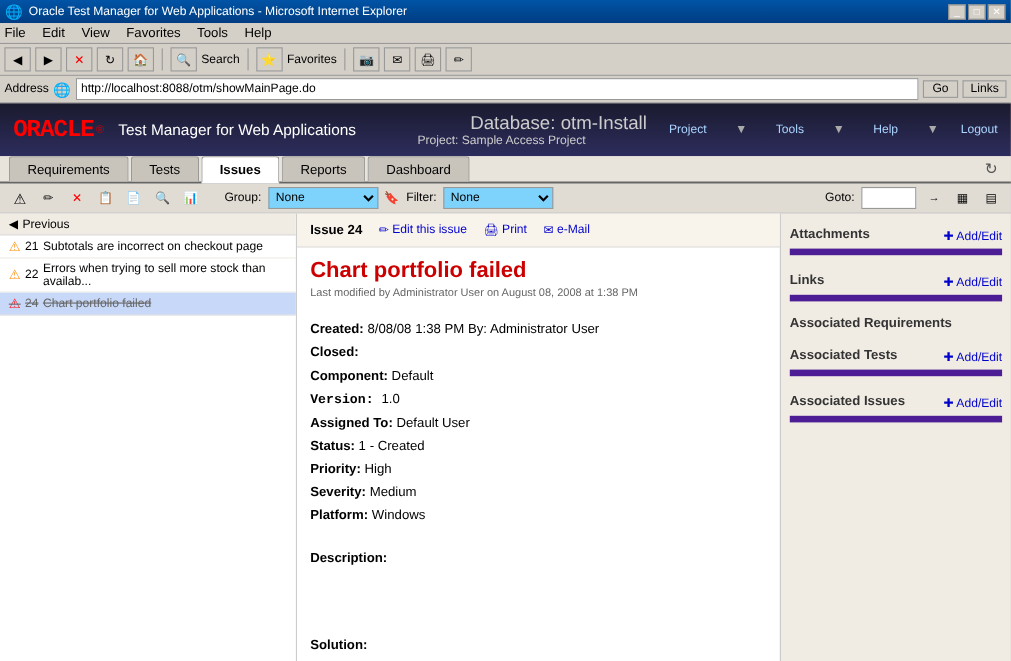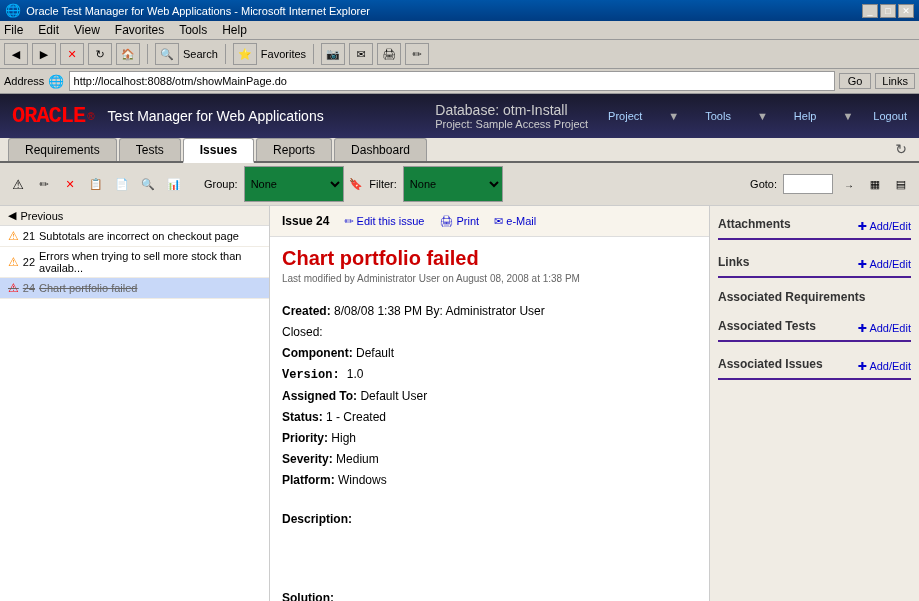--- a/index.html
+++ b/index.html
@@ -163,23 +163,23 @@
     .content-toolbar-btn {
       width: 20px; height: 20px;
       background: transparent;
       border: 1px solid transparent;
       display: flex; align-items: center; justify-content: center;
       cursor: pointer;
       font-size: 11px;
     }
     .filter-label { font-size: 11px; }
     .filter-select {
-      height: 36px;
-      border: 1px solid #999;
-      background: #15803d;
+      height: 20px;
+      border: 1px solid #999;
+      background: #7dd3fc;
       font-size: 11px;
       padding: 0 2px;
     }
     .goto-input {
       height: 20px;
       width: 50px;
       border: 1px solid #999;
       background: white;
       font-size: 11px;
       padding: 0 2px;
@@ -295,21 +295,21 @@
     .side-add-link {
       color: #0000cc;
       cursor: pointer;
       font-size: 11px;
     }
     .side-row {
       display: flex;
       justify-content: space-between;
       align-items: center;
       padding: 3px 0;
-      border-bottom: 2px solid #4c1d95;
+      border-bottom: 6px solid #4c1d95;
     }
   </style>
 </head>
 <body>
 
 <div class="title-bar">
   <div class="title-bar-left">
     <span style="font-size:13px;">🌐</span>
     <span>Oracle Test Manager for Web Applications - Microsoft Internet Explorer</span>
   </div>
@@ -357,21 +357,21 @@
 </div>
 
 <div class="app-header">
   <div style="display:flex; align-items:center; gap:5px;">
     <span class="oracle-logo">ORACLE</span>
     <span style="color:#cc0000; font-size:10px; vertical-align:super; margin-left:-3px;">®</span>
     <span class="app-title">Test Manager for Web Applications</span>
   </div>
   <div class="header-right">
     <div>
-      <div style="color:#ccc; font-size:14px;">Database: otm-Install</div>
+      <div style="color:#ccc; font-size:17px;margin-left:48px;">Database: otm-Install</div>
       <div style="color:#ccc; font-size:11px;">Project: Sample Access Project</div>
     </div>
     <div class="header-nav">
       <span class="header-nav-item">Project</span>
       <span style="color:#aaa;">▼</span>
       <span class="header-nav-item">Tools</span>
       <span style="color:#aaa;">▼</span>
       <span class="header-nav-item">Help</span>
       <span style="color:#aaa;">▼</span>
     </div>
@@ -462,21 +462,21 @@
     <div class="issue-title-section">
       <div class="issue-title">Chart portfolio failed</div>
       <div class="issue-modified">Last modified by Administrator User on August 08, 2008 at 1:38 PM</div>
     </div>
 
     <div class="issue-fields">
       <div class="field-row">
         <span style="font-weight:bold;">Created: </span><span>8/08/08 1:38 PM By: Administrator User</span>
       </div>
       <div class="field-row">
-        <span style="font-weight:normal;">Closed:</span>
+        <span style="font-weight:bold;">Closed:</span>
       </div>
       <div class="field-row">
         <span style="font-weight:bold;">Component: </span><span>Default</span>
       </div>
       <div class="field-row">
         <span style="font-weight:bold;font-family:Liberation Mono, monospace;">Version: </span><span>1.0</span>
       </div>
       <div class="field-row">
         <span style="font-weight:bold;">Assigned To: </span><span>Default User</span>
       </div>

